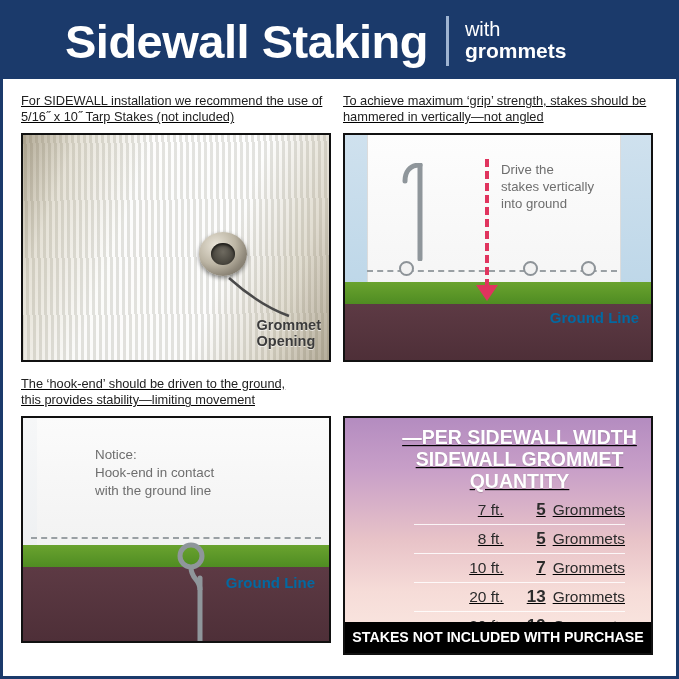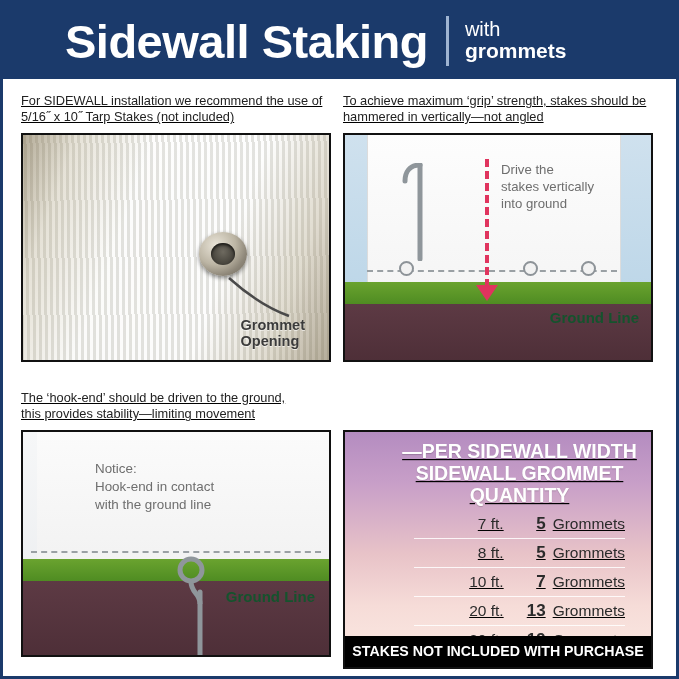--- a/index.html
+++ b/index.html
@@ -124,21 +124,21 @@
     width: 64px; height: 46px;
   }
   .label-dark {
     position: absolute;
     color: #3b3b3b;
     font-weight: bold;
     font-size: 14.5px;
     line-height: 1.15;
     text-shadow: 0 1px 0 rgba(255,255,255,.6);
   }
-  .p1 .grommet-label { right: 24px; bottom: 10px; text-align: left; }
+  .p1 .grommet-label { right: 8px; bottom: 10px; text-align: left; }
 
   
   .p2 {
     height: 229px;
     background: #eceef0;
   }
   .p2 .sky {
     position: absolute; left:0; top:0; width:100%; height:166px;
     background: linear-gradient(180deg,#f4f5f7 0%, #eceef1 70%, #e7eaec 100%);
   }
@@ -187,21 +187,21 @@
   }
   .p2 .drive-text {
     position: absolute;
     left: 156px; top: 26px;
     color: #6e6e6e;
     font-size: 13.2px;
     line-height: 1.3;
   }
   .groundline-label {
     position: absolute;
-    color: #14532d;
+    color: #0369a1;
     font-weight: bold;
     font-size: 15px;
   }
   .p2 .groundline-label { right: 12px; bottom: 34px; }
   .p2 .ring {
     position: absolute; width: 11px; height: 11px; border-radius: 50%;
     border: 2px solid #8d9398; background: #f2f2f2; bottom: 84px;
   }
 
   
@@ -341,21 +341,21 @@
             <div>Drive the</div>
             <div>stakes vertically</div>
             <div>into ground</div>
           </div>
 
           <div class="groundline-label">Ground Line</div>
         </div>
       </div>
     </div>
 
-    <div class="row" style="margin-top:22px;">
+    <div class="row" style="margin-top:8px;">
 
       <div class="col">
         <div class="caption">
           <div>The ‘hook-end’ should be driven to the ground,</div>
           <div>this provides stability—limiting movement</div>
         </div>
         <div class="panel p3">
           <div class="sky"></div>
           <div class="tarpface"></div>
           <div class="blueband"></div>

